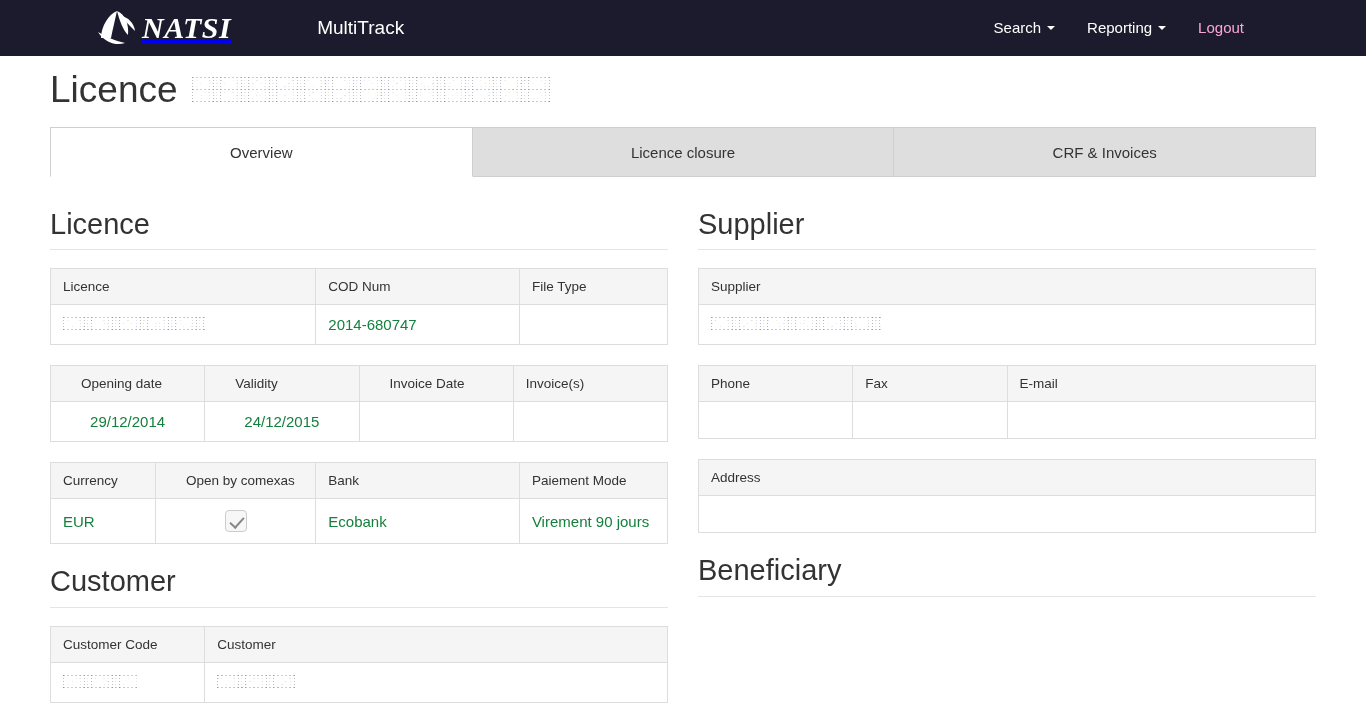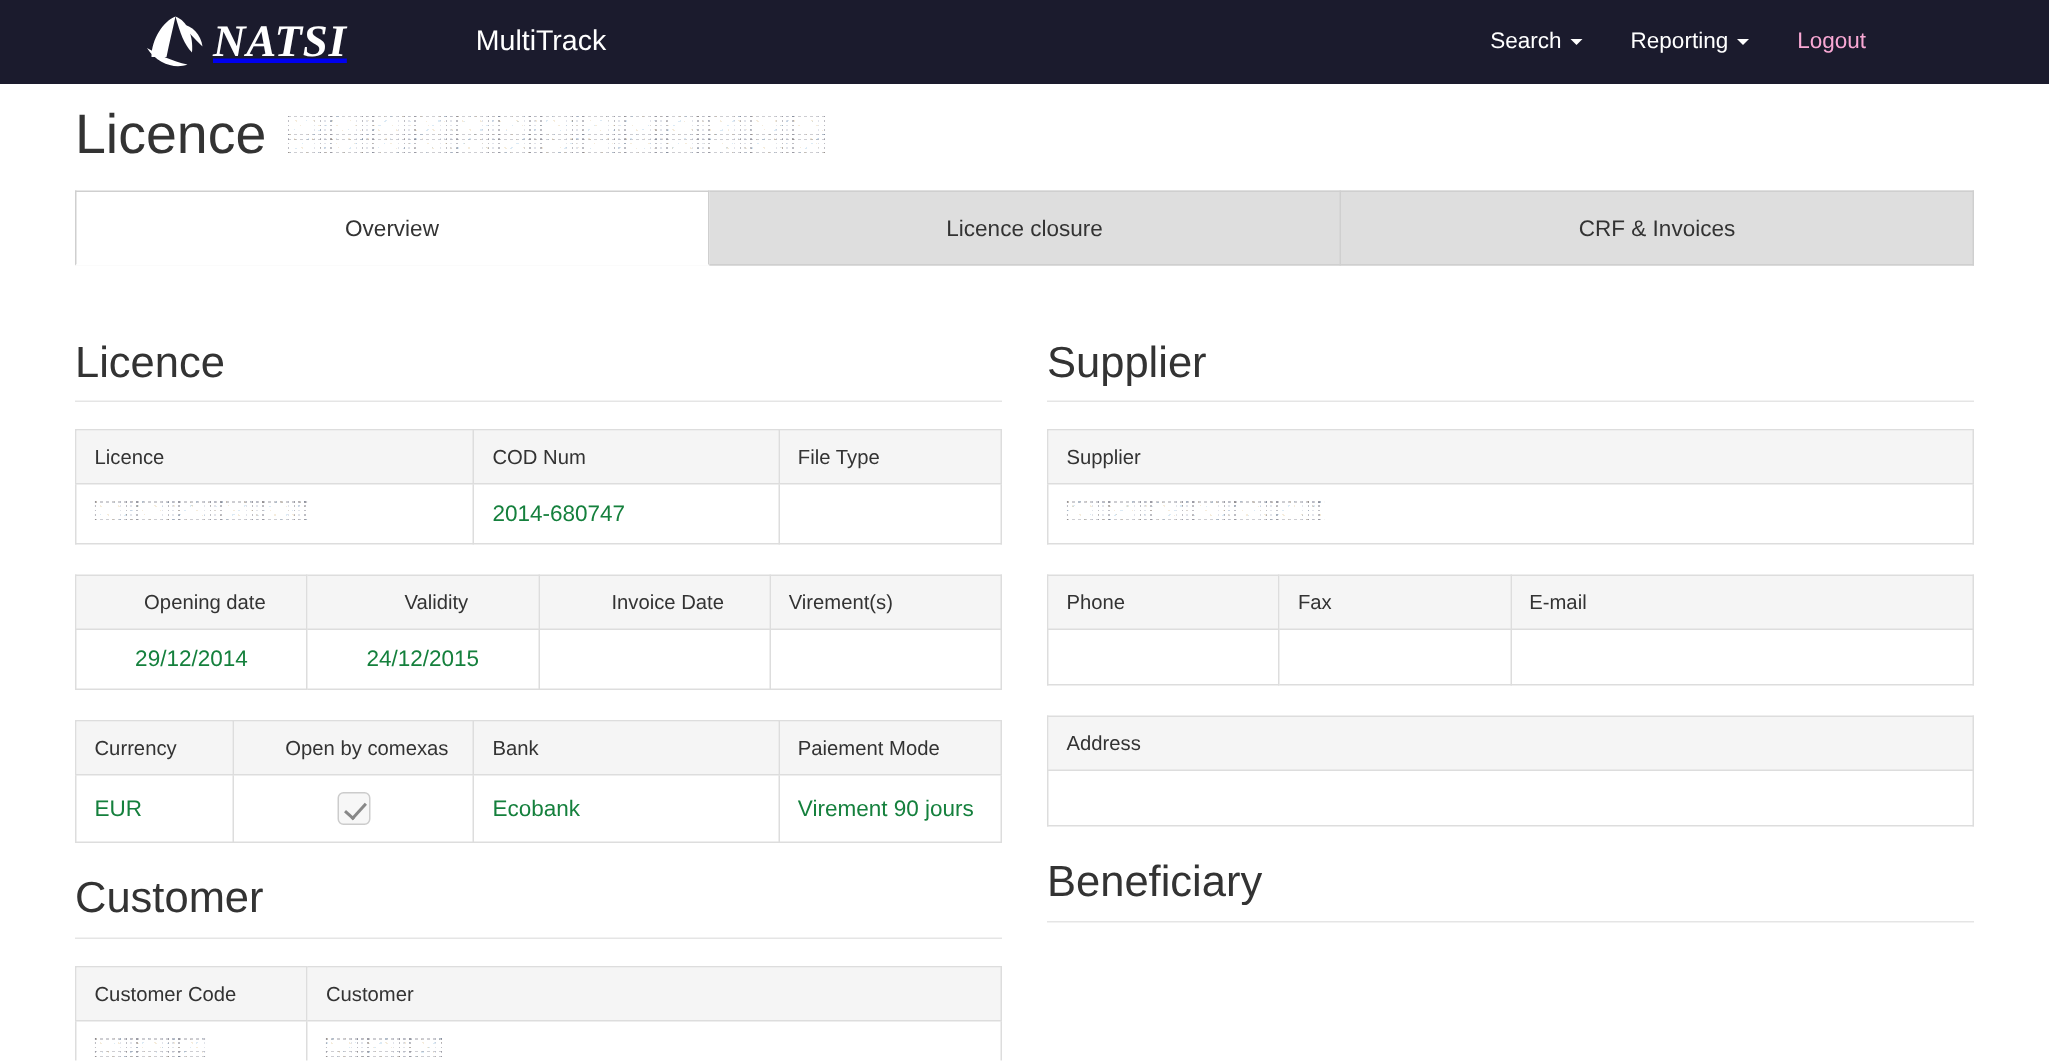--- a/index.html
+++ b/index.html
@@ -122,21 +122,21 @@
       repeating-linear-gradient(90deg, #000 0 2px, transparent 2px 4px),
       repeating-linear-gradient(0deg, #000 0 1px, transparent 1px 3px);
     mask-composite: intersect;
   }
   .page-title .redacted { height: 26px; }
 
   
   .tabs {
     display: flex;
     border-bottom: 1px solid #dddddd;
-    margin-bottom: 18px;
+    margin-bottom: 0;
   }
   .tab {
     flex: 1 1 0;
     text-align: center;
     font-size: 15px;
     color: #333333;
     padding: 16px 10px 15px 10px;
     background: #dedede;
     border: 1px solid #cfcfcf;
     border-bottom: 1px solid #cfcfcf;
@@ -187,21 +187,21 @@
     font-size: 13.5px;
     font-weight: 400;
     color: #333333;
     text-align: left;
     padding: 10px 12px;
     height: 35px;
     vertical-align: middle;
     white-space: nowrap;
     overflow: hidden;
   }
-  table.grid th.center { text-align: center; padding-left: 30px; }
+  table.grid th.center { text-align: left; padding-left: 30px; }
   table.grid td {
     border: 1px solid #dddddd;
     font-size: 15px;
     color: #15803d;
     padding: 11px 12px;
     height: 37px;
     vertical-align: middle;
     background: #ffffff;
     overflow: hidden;
   }
@@ -303,21 +303,21 @@
             <col style="width:25%">
             <col style="width:25%">
             <col style="width:25%">
             <col style="width:25%">
           </colgroup>
         <tbody>
             <tr>
           <th class="center">Opening date</th>
           <th class="center">Validity</th>
           <th class="center">Invoice Date</th>
-          <th>Virement(s)</th>
+          <th>Invoice(s)</th>
         </tr>
         <tr>
           <td class="center">29/12/2014</td>
           <td class="center">24/12/2015</td>
           <td class="center"></td>
           <td></td>
         </tr>
       </tbody>
         </table>
 

